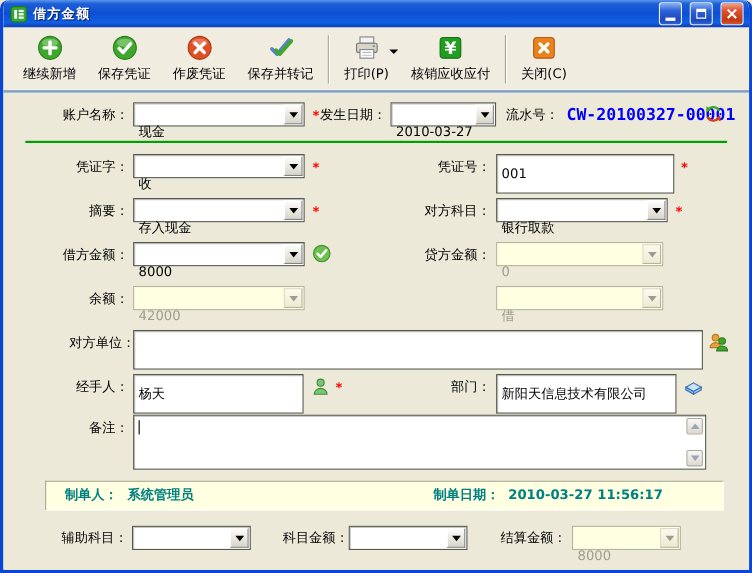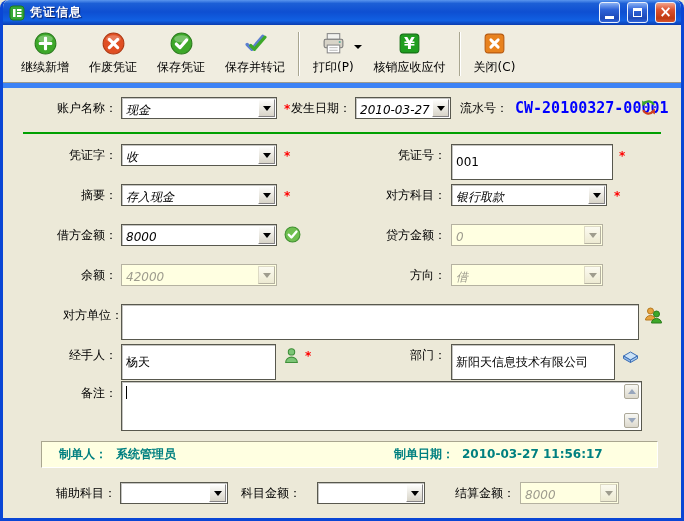--- a/index.html
+++ b/index.html
@@ -27,29 +27,29 @@
   .toolbar { height:58px; display:flex; align-items:stretch; padding:2px 2px 1px 8px;
     background:#F0EDE0; border-bottom:1px solid #9C9A8E; }
   .tbtn { position:relative; display:flex; flex-direction:column; align-items:center; justify-content:center;
     gap:3px; padding:2px 9px 3px; background:transparent; border:1px solid transparent; color:#000; }
   .tbtn svg { width:25px; height:25px; }
   .tsep { width:2px; border-left:1px solid #A9A690; border-right:1px solid #FFFFFF; margin:5px 3px; }
   .dd-arrow { position:absolute; right:1px; top:17px; width:0; height:0;
     border-left:4px solid transparent; border-right:4px solid transparent; border-top:4px solid #000; }
 
   
-  .form { position:relative; height:435px; background:#ECE9D8; border-top:5px solid #3b82f6; }
+  .form { position:relative; height:435px; background:#ECE9D8; border-top:1px solid #3b82f6; }
   .frow { position:absolute; left:0; right:0; height:22px; }
   .lbl { position:absolute; top:0; text-align:right; line-height:22px; height:22px; color:#000; white-space:nowrap; }
   .req { position:absolute; top:1px; color:#F00; font-weight:bold; line-height:22px; }
 
   .combo { position:absolute; top:0; height:22px; background:#fff;
     border:1px solid #58584E; box-shadow:inset 1px 1px 0 rgba(88,88,78,.35); }
-  .cval { position:absolute; left:4px; top:4px; right:20px; line-height:17px; color:#000;
-    overflow:hidden; white-space:nowrap;font-style:italic; }
+  .cval { position:absolute; left:4px; top:18px; right:20px; line-height:17px; color:#000;
+    overflow:hidden; white-space:nowrap; }
   .cbtn { position:absolute; top:1px; right:1px; bottom:1px; width:17px;
     background:linear-gradient(180deg,#FDFDFB,#D8D4C8); border:1px solid #FFF;
     border-right-color:#848284; border-bottom-color:#848284;
     display:flex; align-items:center; justify-content:center; }
   .tri { width:0; height:0; border-left:4px solid transparent; border-right:4px solid transparent; border-top:5px solid #000; }
 
   .combo.dis { background:#FFFFE1; border:1px solid #B5B2A1; box-shadow:none; }
   .combo.dis .cval { color:#9E9C8E; }
   .combo.dis .cbtn { background:linear-gradient(180deg,#FBFAF0,#EDEAD2); border-color:#DDDAC4 #B5B2A1 #B5B2A1 #DDDAC4; }
   .combo.dis .tri { border-top-color:#9E9C8E; }
@@ -86,21 +86,21 @@
 <div class="window">
 
   <div class="titlebar">
     <svg width="16" height="16" viewBox="0 0 16 16">
       <rect x="1" y="1" width="14" height="14" rx="3" fill="#35A835" stroke="#1E7A1E"></rect>
       <rect x="4" y="4" width="2.5" height="8" fill="#fff"></rect>
       <rect x="8" y="4" width="4.5" height="2" fill="#fff"></rect>
       <rect x="8" y="7" width="4.5" height="2" fill="#fff"></rect>
       <rect x="8" y="10" width="4.5" height="2" fill="#fff"></rect>
     </svg>
-    <span class="title">凭证信息</span>
+    <span class="title">借方金额</span>
     <div class="wbtn">
         <i class="glyph-min"></i>
       </div>
     <div class="wbtn">
         <i class="glyph-max"></i>
       </div>
     <div class="wbtn close">
         <span class="glyph-x">×</span>
       </div>
   </div>
@@ -110,33 +110,33 @@
       <svg viewBox="0 0 24 24">
         <circle cx="12" cy="12" r="10" fill="#3DA829" stroke="#2C7D1E"></circle>
         <ellipse cx="12" cy="7.5" rx="7" ry="3.5" fill="rgba(255,255,255,0.3)"></ellipse>
         <rect x="10.5" y="5.5" width="3" height="13" rx="1" fill="#fff"></rect>
         <rect x="5.5" y="10.5" width="13" height="3" rx="1" fill="#fff"></rect>
       </svg>
       <span>继续新增</span>
     </div>
     <div class="tbtn">
       <svg viewBox="0 0 24 24">
+        <circle cx="12" cy="12" r="10" fill="#3DA829" stroke="#2C7D1E"></circle>
+        <ellipse cx="12" cy="7.5" rx="7" ry="3.5" fill="rgba(255,255,255,0.3)"></ellipse>
+        <path d="M7 12.5 L10.5 16 L17 8.5" stroke="#fff" stroke-width="3" fill="none" stroke-linecap="round" stroke-linejoin="round"></path>
+      </svg>
+      <span>保存凭证</span>
+    </div>
+    <div class="tbtn">
+      <svg viewBox="0 0 24 24">
         <circle cx="12" cy="12" r="10" fill="#E04F23" stroke="#B03A14"></circle>
         <ellipse cx="12" cy="7.5" rx="7" ry="3.5" fill="rgba(255,255,255,0.25)"></ellipse>
         <path d="M8 8 L16 16 M16 8 L8 16" stroke="#fff" stroke-width="3" stroke-linecap="round"></path>
       </svg>
       <span>作废凭证</span>
-    </div>
-    <div class="tbtn">
-      <svg viewBox="0 0 24 24">
-        <circle cx="12" cy="12" r="10" fill="#3DA829" stroke="#2C7D1E"></circle>
-        <ellipse cx="12" cy="7.5" rx="7" ry="3.5" fill="rgba(255,255,255,0.3)"></ellipse>
-        <path d="M7 12.5 L10.5 16 L17 8.5" stroke="#fff" stroke-width="3" fill="none" stroke-linecap="round" stroke-linejoin="round"></path>
-      </svg>
-      <span>保存凭证</span>
     </div>
     <div class="tbtn">
       <svg viewBox="0 0 24 24">
         <path d="M4 13 L8.5 17.5 L19 5" stroke="#5B7FD0" stroke-width="3.2" fill="none" stroke-linecap="round" stroke-linejoin="round"></path>
         <path d="M7.5 14 L11 17.5 L21 6" stroke="#3DA829" stroke-width="3.2" fill="none" stroke-linecap="round" stroke-linejoin="round"></path>
       </svg>
       <span>保存并转记</span>
     </div>
     <div class="tsep"></div>
     <div class="tbtn">
@@ -253,21 +253,20 @@
     </div>
 
     <div class="frow" style="top:176px">
       <span class="lbl" style="left:2px;width:112px">余额：</span>
       <div class="combo dis" style="left:118px;width:156px">
         <span class="cval">42000</span>
         <span class="cbtn">
             <i class="tri"></i>
           </span>
       </div>
-      <span class="lbl" style="left:330px;width:113px">方向：</span>
       <div class="combo dis" style="left:448px;width:152px">
         <span class="cval">借</span>
         <span class="cbtn">
             <i class="tri"></i>
           </span>
       </div>
     </div>
 
     <div class="frow" style="top:216px">
       <span class="lbl" style="left:8px;width:112px">对方单位：</span>
@@ -317,21 +316,21 @@
     </div>
 
     <div class="frow" style="top:394px">
       <span class="lbl" style="left:2px;width:111px">辅助科目：</span>
       <div class="combo" style="left:117px;width:108px">
         <span class="cval"></span>
         <span class="cbtn">
             <i class="tri"></i>
           </span>
       </div>
-      <span class="lbl" style="left:216px;width:82px">科目金额：</span>
+      <span class="lbl" style="left:232px;width:82px">科目金额：</span>
       <div class="combo" style="left:314px;width:108px">
         <span class="cval"></span>
         <span class="cbtn">
             <i class="tri"></i>
           </span>
       </div>
       <span class="lbl" style="left:428px;width:84px">结算金额：</span>
       <div class="combo dis" style="left:517px;width:99px">
         <span class="cval">8000</span>
         <span class="cbtn">

